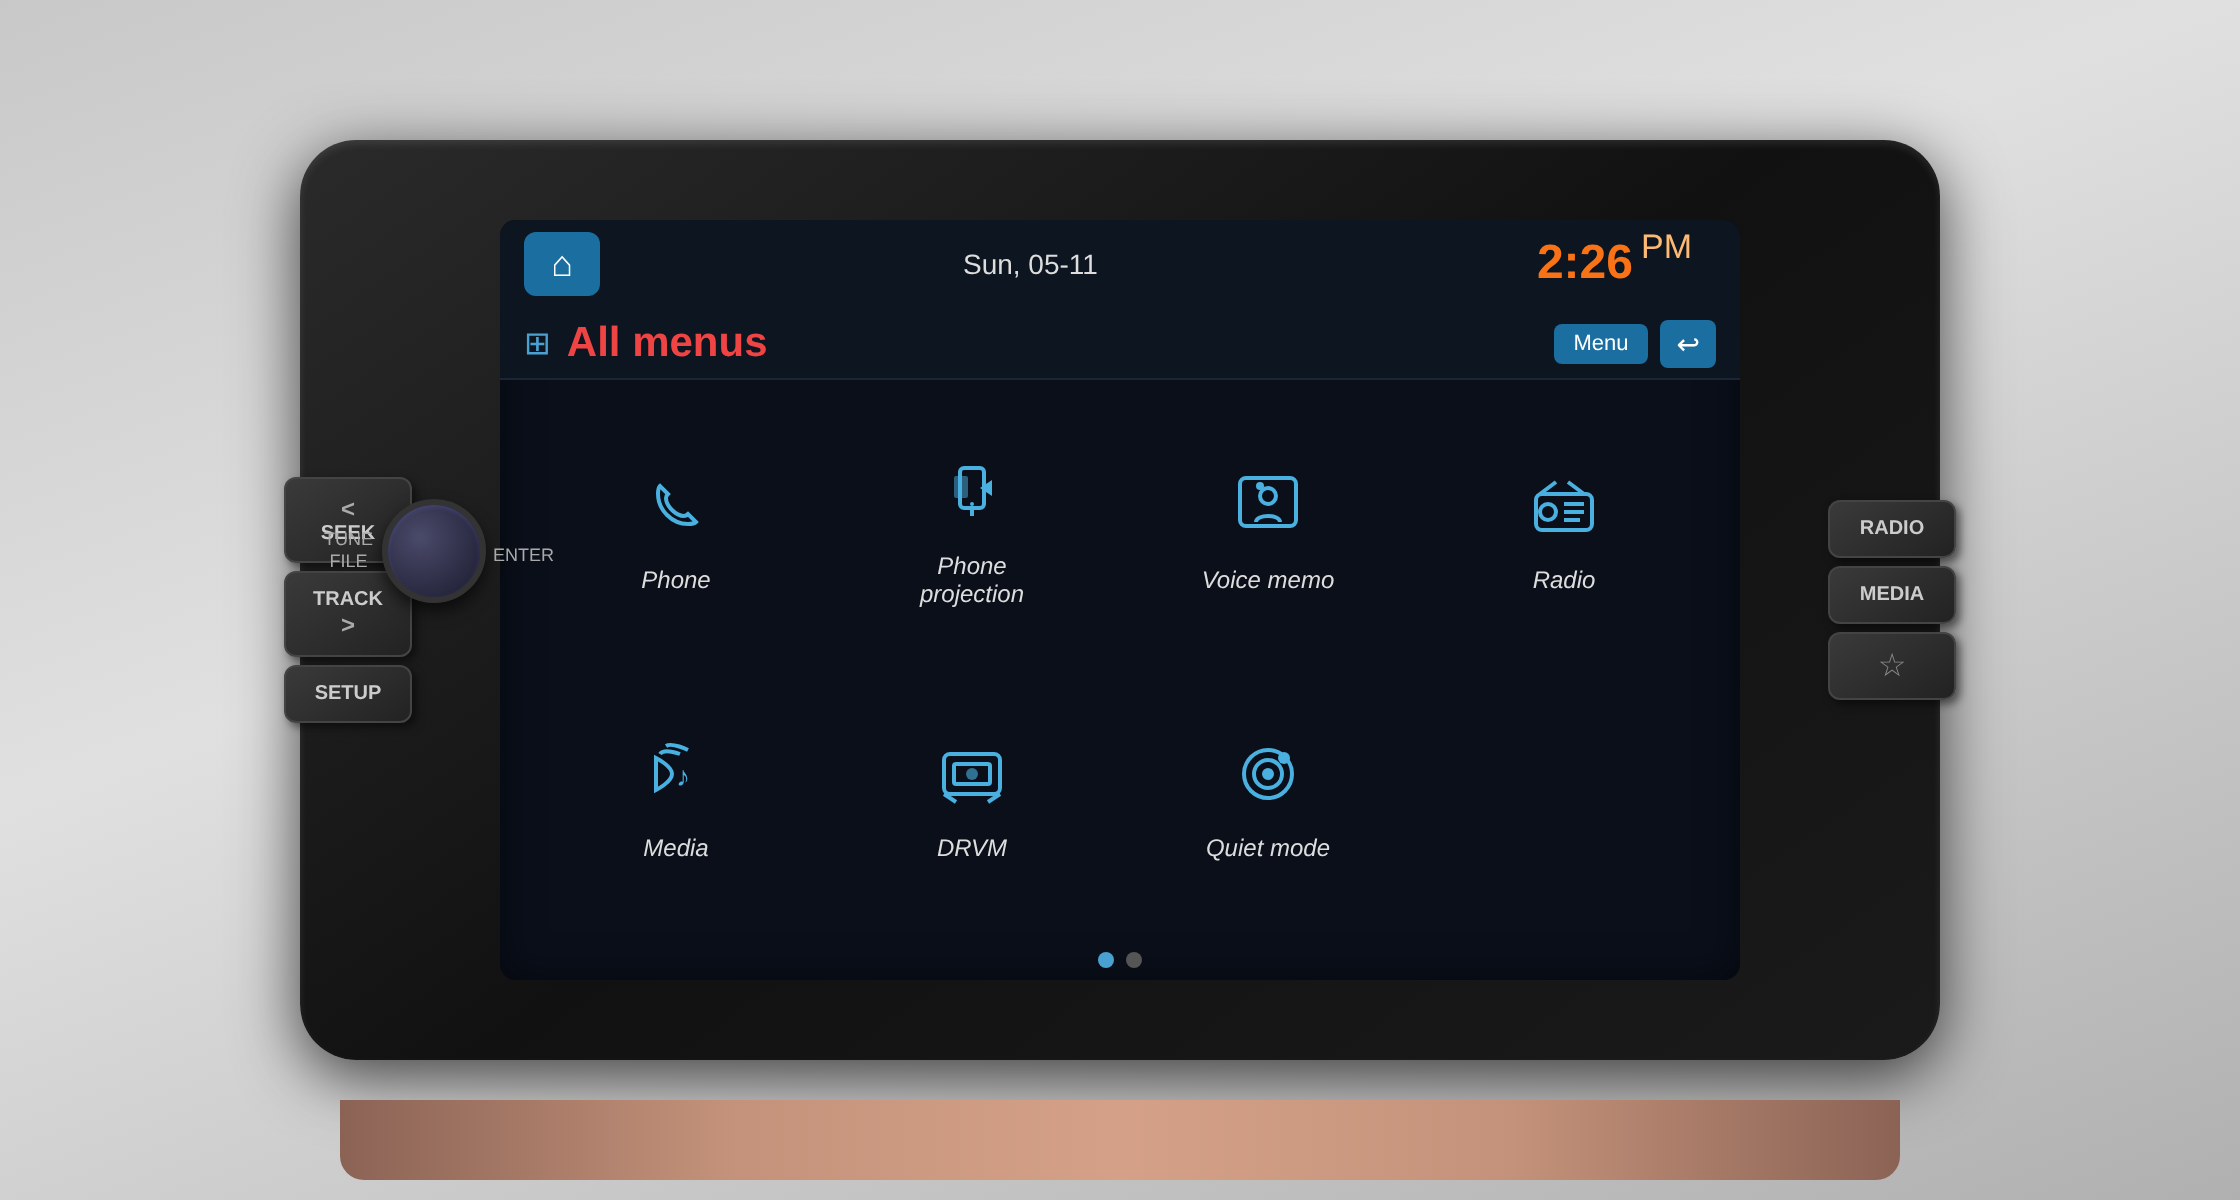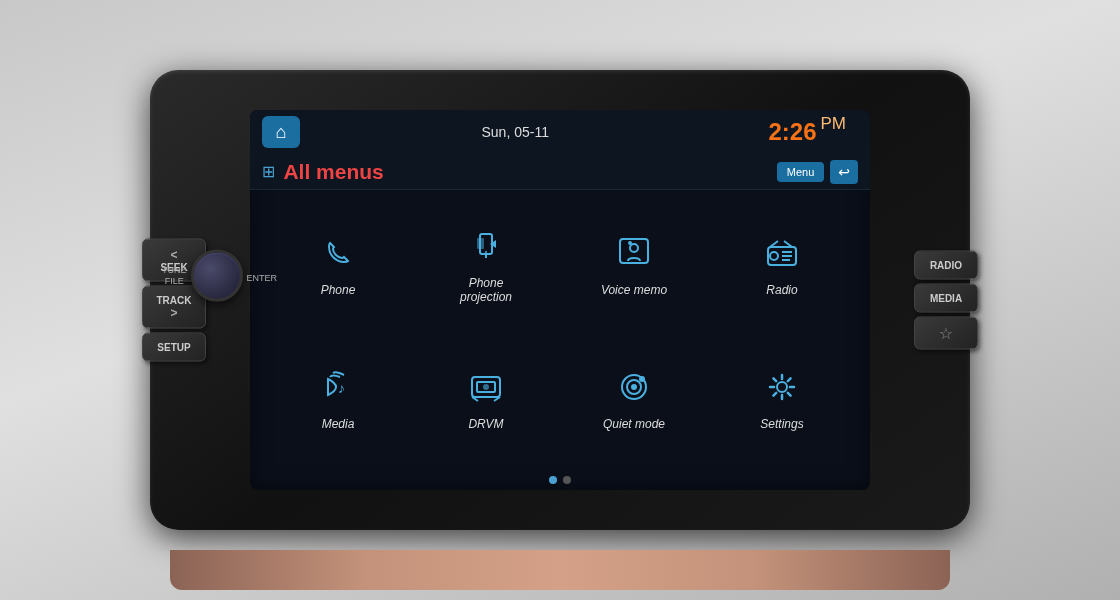--- a/index.html
+++ b/index.html
@@ -487,29 +487,20 @@
             <svg class="icon-svg" viewBox="0 0 36 36" fill="none">
               <circle cx="18" cy="18" r="12" stroke="#4ab0e0" stroke-width="2"></circle>
               <circle cx="18" cy="18" r="7" stroke="#4ab0e0" stroke-width="2"></circle>
               <circle cx="18" cy="18" r="3" fill="#4ab0e0"></circle>
               <circle cx="26" cy="10" r="3" fill="#4ab0e0"></circle>
             </svg>
           </div>
           <div class="menu-label">Quiet mode</div>
         </div>
 
-        <div class="menu-item">
-          <div class="menu-icon">
-            <svg class="icon-svg" viewBox="0 0 36 36" fill="none">
-              <circle cx="18" cy="18" r="5" stroke="#4ab0e0" stroke-width="2"></circle>
-              <path d="M18 6 L18 10 M18 26 L18 30 M6 18 L10 18 M26 18 L30 18 M9.4 9.4 L12.2 12.2 M23.8 23.8 L26.6 26.6 M26.6 9.4 L23.8 12.2 M12.2 23.8 L9.4 26.6" stroke="#4ab0e0" stroke-width="2.5" stroke-linecap="round"></path>
-            </svg>
-          </div>
-          <div class="menu-label">Settings</div>
-        </div>
 
       </div>
 
       <div class="page-dots">
         <div class="dot active"></div>
         <div class="dot"></div>
       </div>
 
     </div>
 

